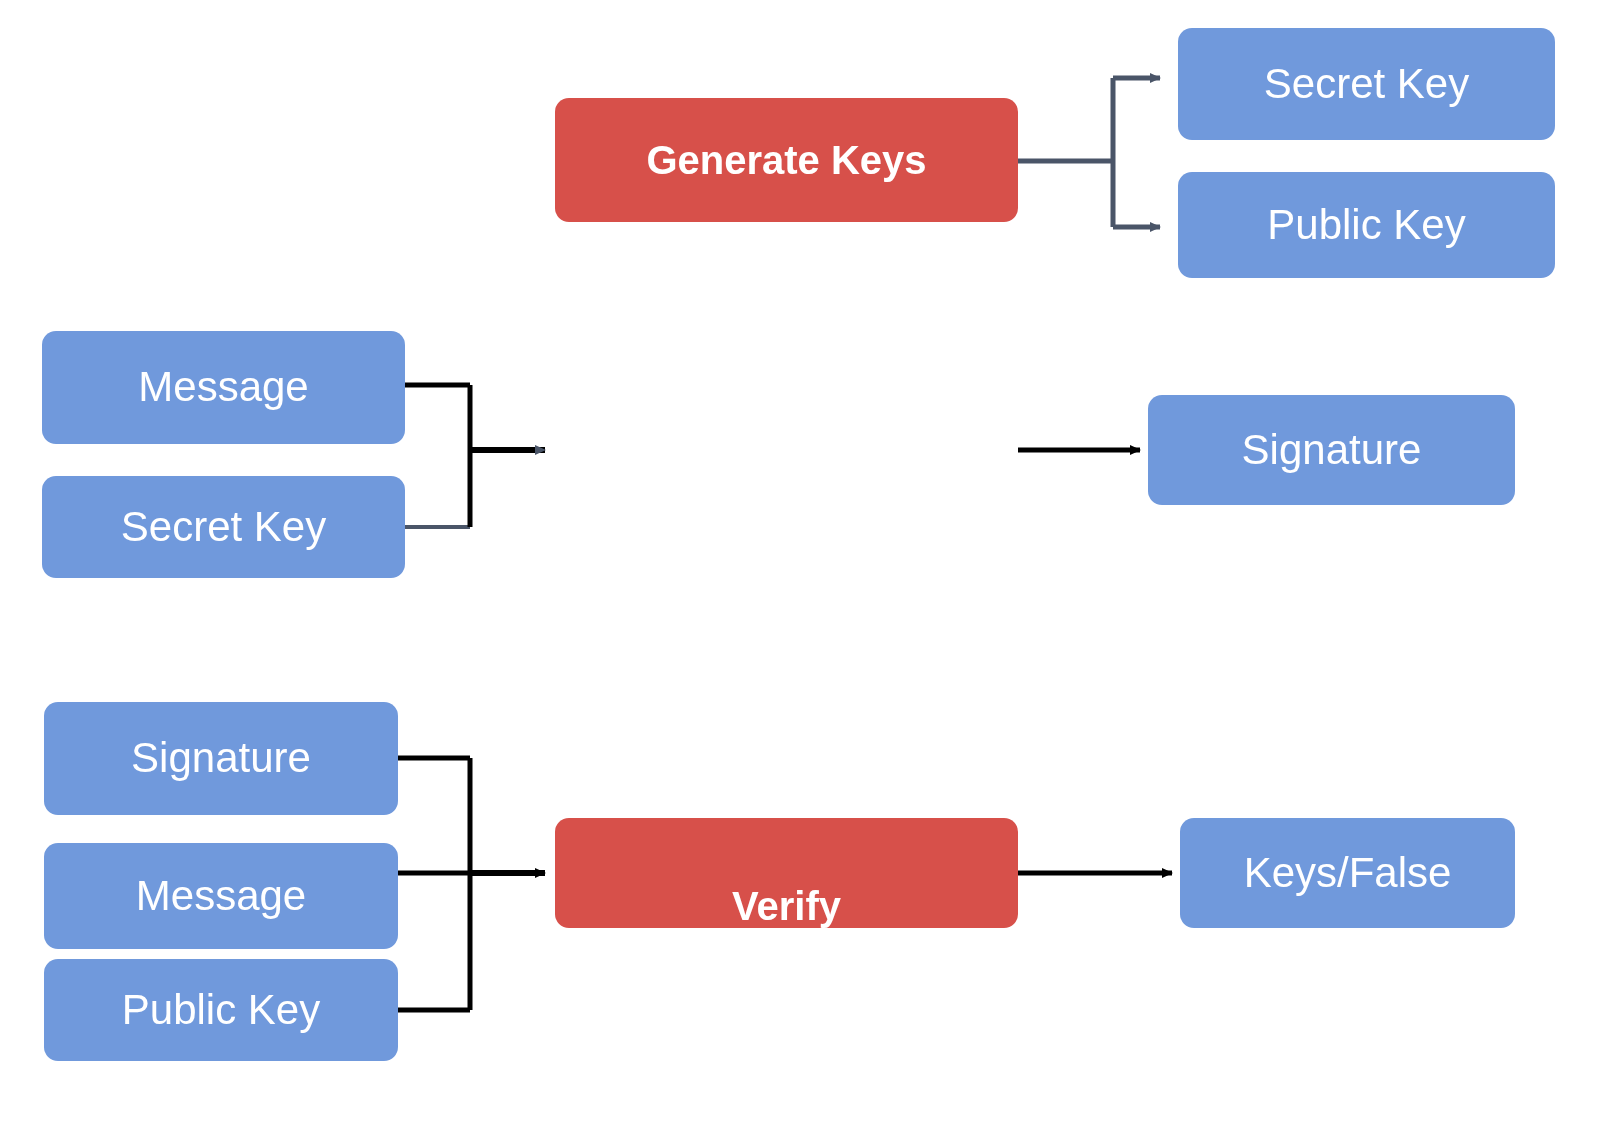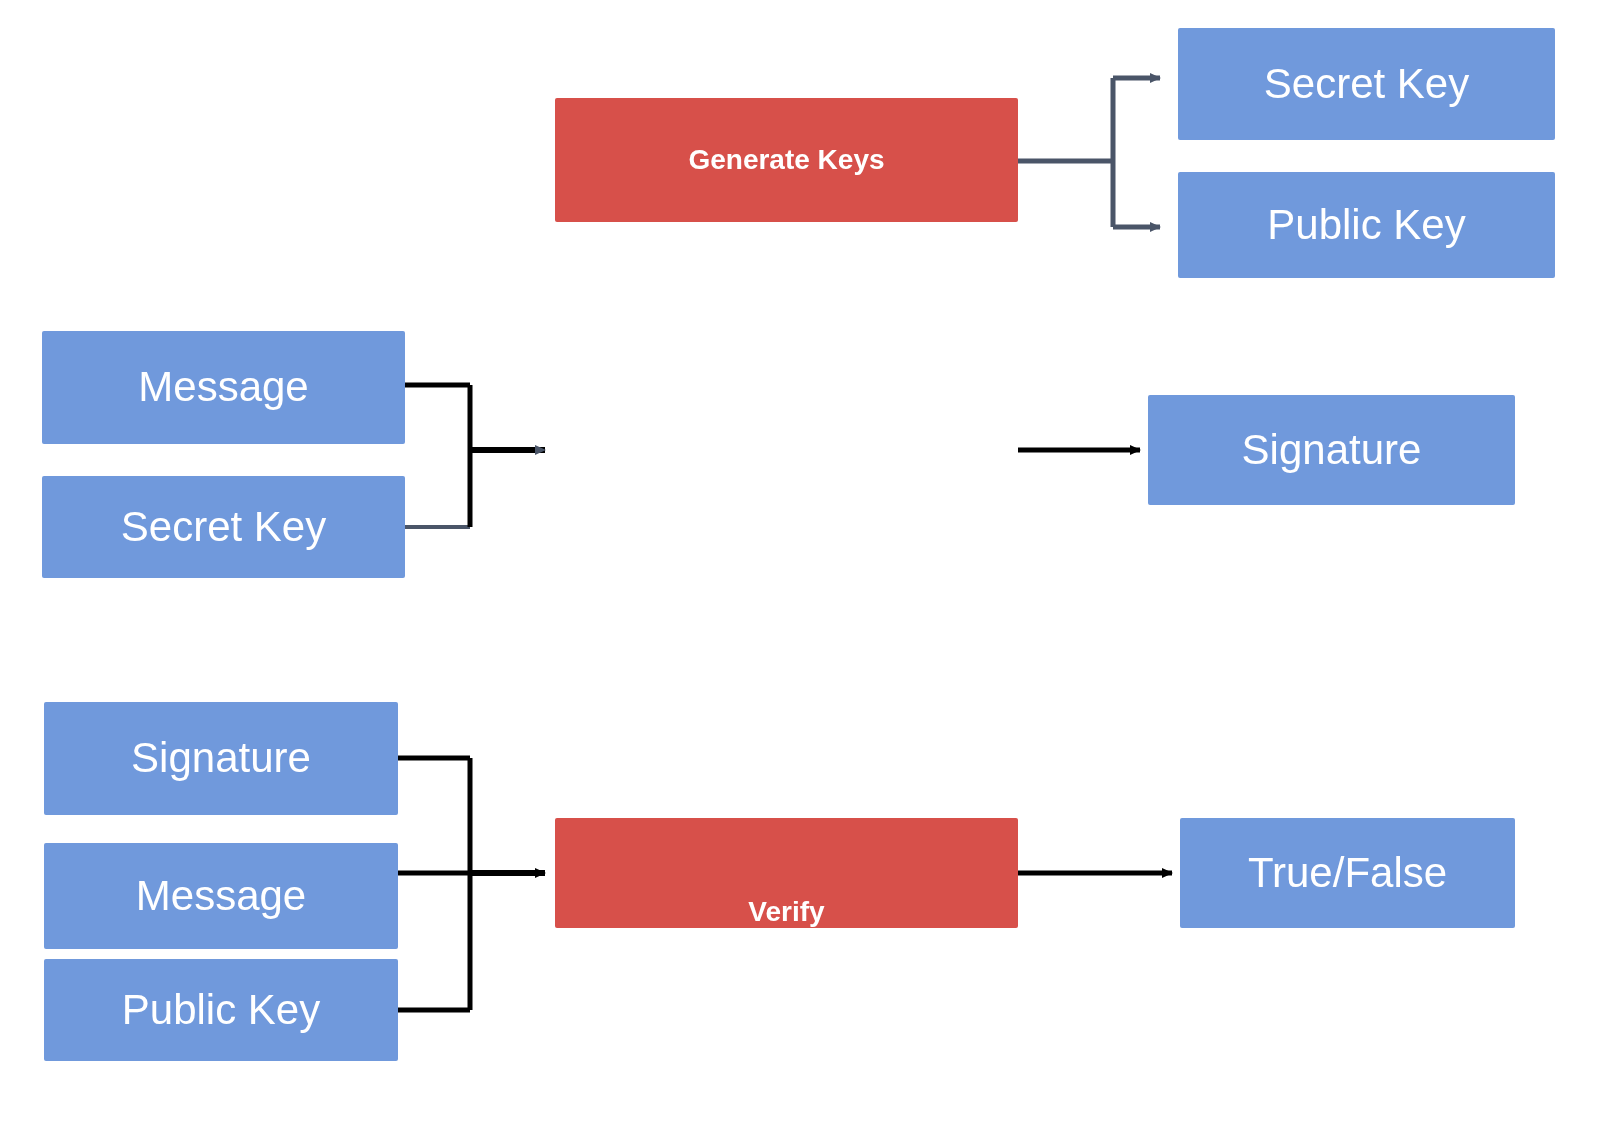--- a/index.html
+++ b/index.html
@@ -17,34 +17,34 @@
     background: #ffffff;
     overflow: hidden;
   }
   .node {
     position: absolute;
     box-sizing: border-box;
     display: flex;
     align-items: center;
     justify-content: center;
     color: #ffffff;
-    border-radius: 2px;
+    border-radius: 14px;
     text-align: center;
     line-height: 1.1;
     white-space: nowrap;
     user-select: none;
   }
   .node.blue {
     background: #7099dc;
     font-size: 42px;
     font-weight: 400;
   }
   .node.red {
     background: #d7504a;
-    font-size: 28px;
+    font-size: 40px;
     font-weight: 700;
   }
   svg.edges {
     position: absolute;
     left: 0;
     top: 0;
     width: 1618px;
     height: 1132px;
     pointer-events: none;
   }
@@ -130,16 +130,16 @@
 
   <div class="node blue" style="left:44px; top:959px; width:354px; height:102px;">
     <span>Public Key</span>
   </div>
 
   <div class="node red" style="left:555px; top:818px; width:463px; height:110px;align-items:flex-end;">
     <span>Verify</span>
   </div>
 
   <div class="node blue" style="left:1180px; top:818px; width:335px; height:110px;">
-    <span>True/False</span>
+    <span>Keys/False</span>
   </div>
 
 </div>
 
 </body></html>

